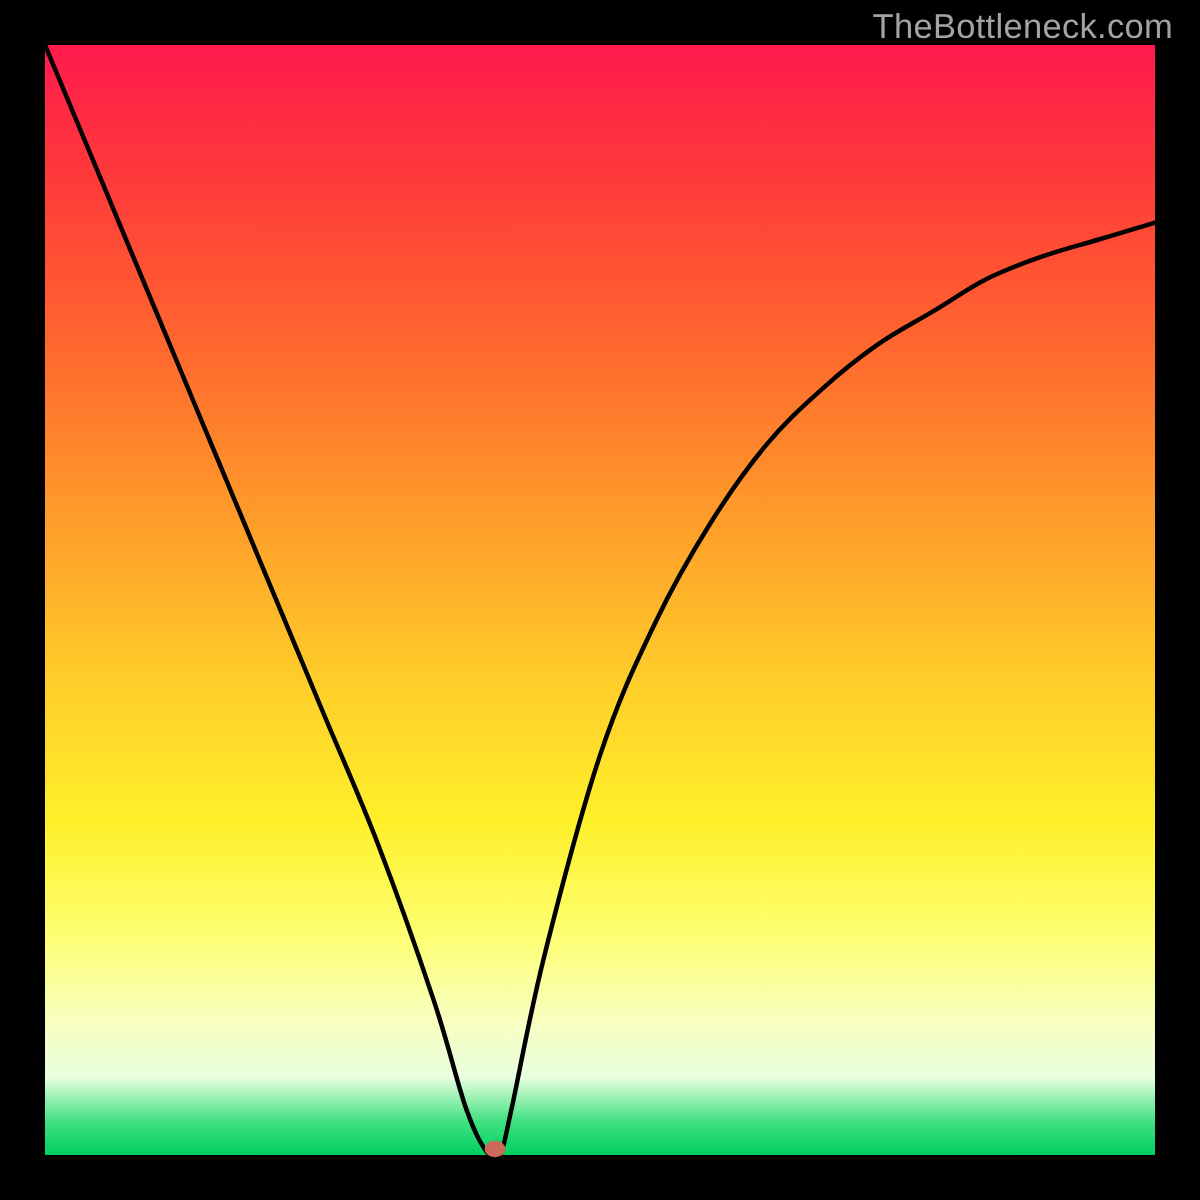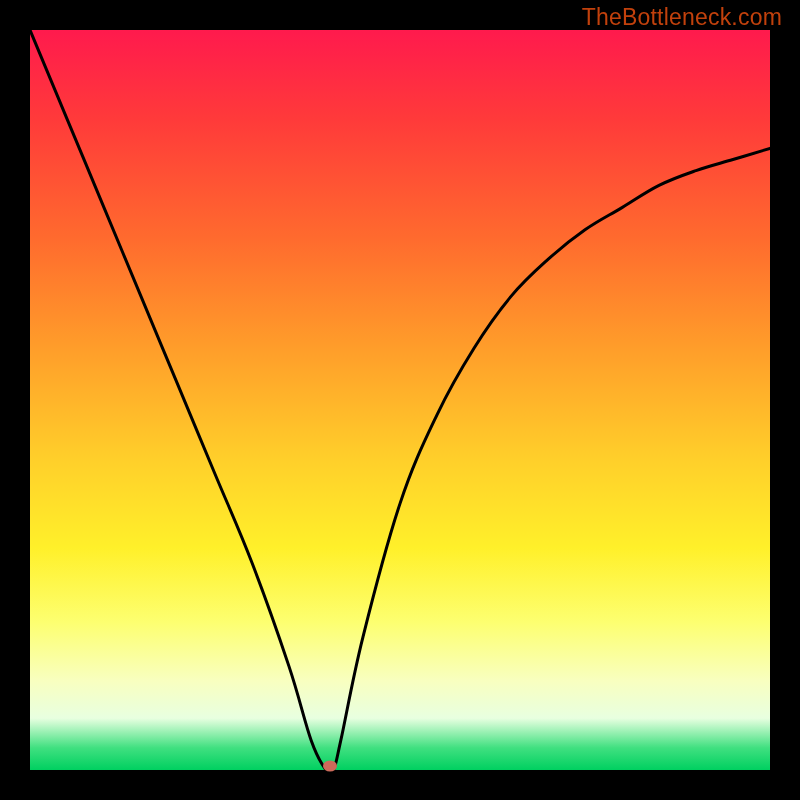--- a/index.html
+++ b/index.html
@@ -42,21 +42,21 @@
     left: 0;
     top: 0;
     width: 740px;
     height: 740px;
     pointer-events: none;
   }
   .watermark {
     position: absolute;
     top: 4px;
     right: 18px;
-    color: #c2410c;
+    color: #a3a3a3;
     font-size: 23px;
     font-weight: 400;
     letter-spacing: 0.2px;
   }
   .marker {
     position: absolute;
     width: 14px;
     height: 11px;
     background: #cc6a5a;
     border-radius: 50%;

